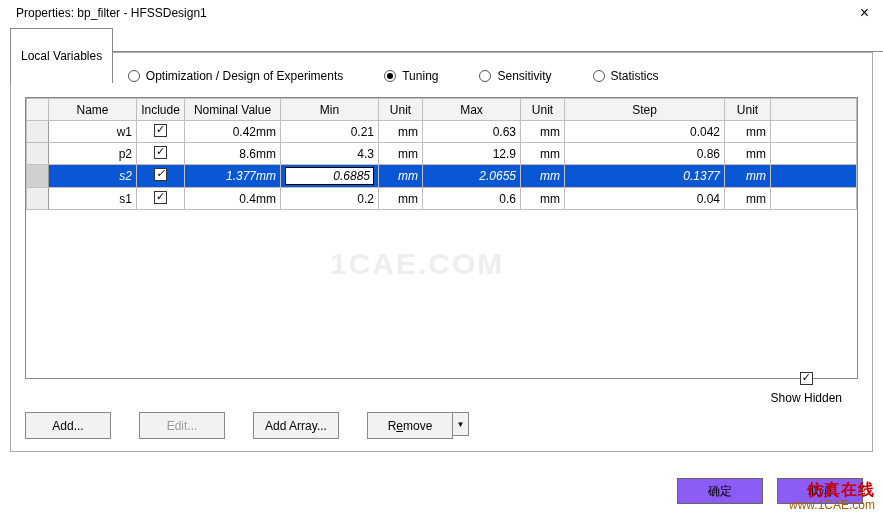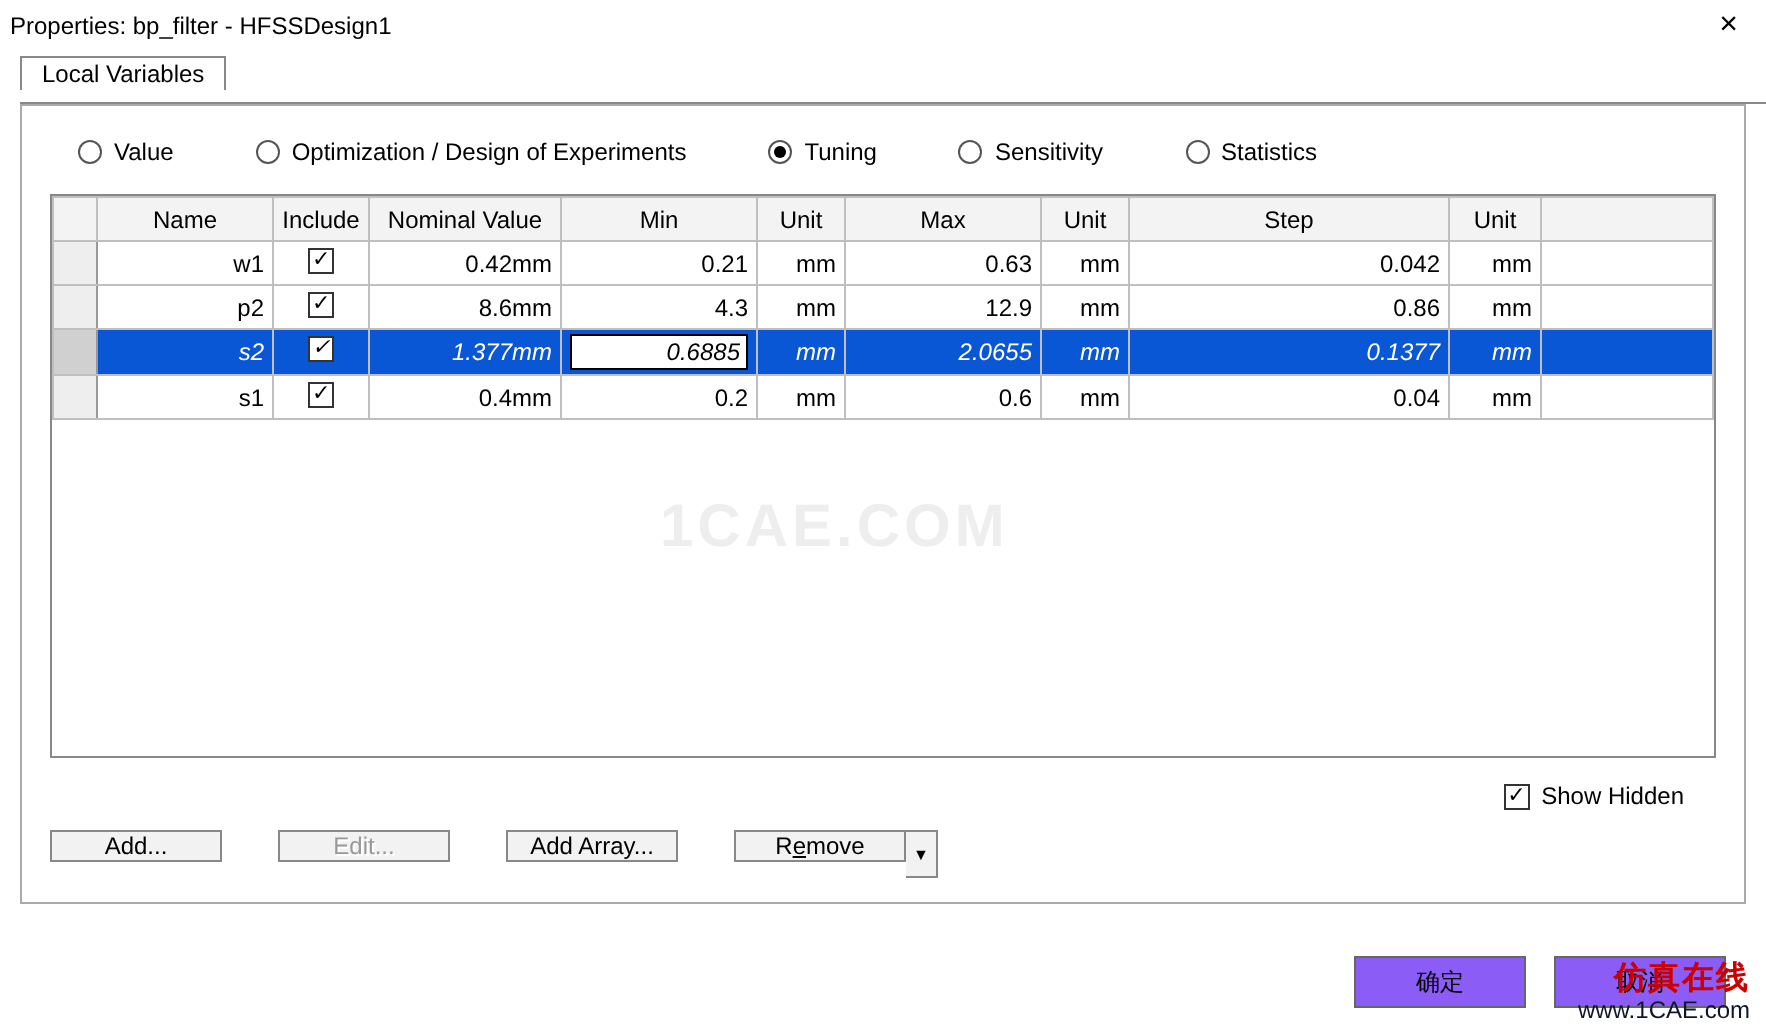--- a/index.html
+++ b/index.html
@@ -11,39 +11,39 @@
     color: #000;
     width: 883px;
     height: 516px;
     overflow: hidden;
     position: relative;
   }
   .titlebar {
     display: flex;
     justify-content: space-between;
     align-items: center;
-    padding: 4px 8px 2px 5px;
+    padding: 4px 8px 2px 16px;
     font-size: 12px;
   }
   .close-btn {
     font-size: 16px;
     cursor: default;
     padding: 0 6px;
     font-family: Arial, sans-serif;
   }
   .tab-strip {
     margin: 4px 0 0 10px;
     position: relative;
     height: 24px;
   }
   .tab {
     display: inline-block;
     border: 1px solid #888;
     border-bottom: none;
-    padding: 1px 10px;
+    padding: 20px 10px;
     background: #fff;
     position: relative;
     z-index: 2;
   }
   .tab-line {
     position: absolute;
     bottom: 0;
     left: 0;
     right: 0;
     border-bottom: 1px solid #888;
@@ -155,31 +155,32 @@
     border: 1px solid #000 !important;
     padding: 1px 3px;
   }
   .show-hidden {
     position: absolute;
     right: 30px;
     bottom: 46px;
     display: flex;
     align-items: center;
     gap: 6px;
+    flex-direction: column;
   }
   .btn-row {
     position: absolute;
     left: 14px;
     bottom: 12px;
     display: flex;
     gap: 28px;
   }
   .btn {
     min-width: 86px;
-    height: 16px;
+    height: 27px;
     border: 1px solid #888;
     background: #f2f2f2;
     padding: 2px 4px;
     font-size: 12px;
     cursor: default;
     display: inline-flex;
     align-items: center;
     justify-content: center;
   }
   .btn.disabled {
@@ -230,21 +231,21 @@
     position: absolute;
     bottom: 4px;
     right: 8px;
     text-align: right;
     font-size: 14px;
     font-family: "SimSun","Microsoft YaHei",sans-serif;
     pointer-events: none;
     line-height: 1.1;
   }
   .watermark2 .l1 { color: #c00; font-size: 16px; font-weight: bold; letter-spacing: 1px; }
-  .watermark2 .l2 { color: #0f172a; font-size: 12px; }
+  .watermark2 .l2 { color: #a16207; font-size: 12px; }
 </style>
 </head>
 <body>
 
 <div class="titlebar">
   <span>Properties: bp_filter - HFSSDesign1</span>
   <span class="close-btn">×</span>
 </div>
 
 <div class="tab-strip">

